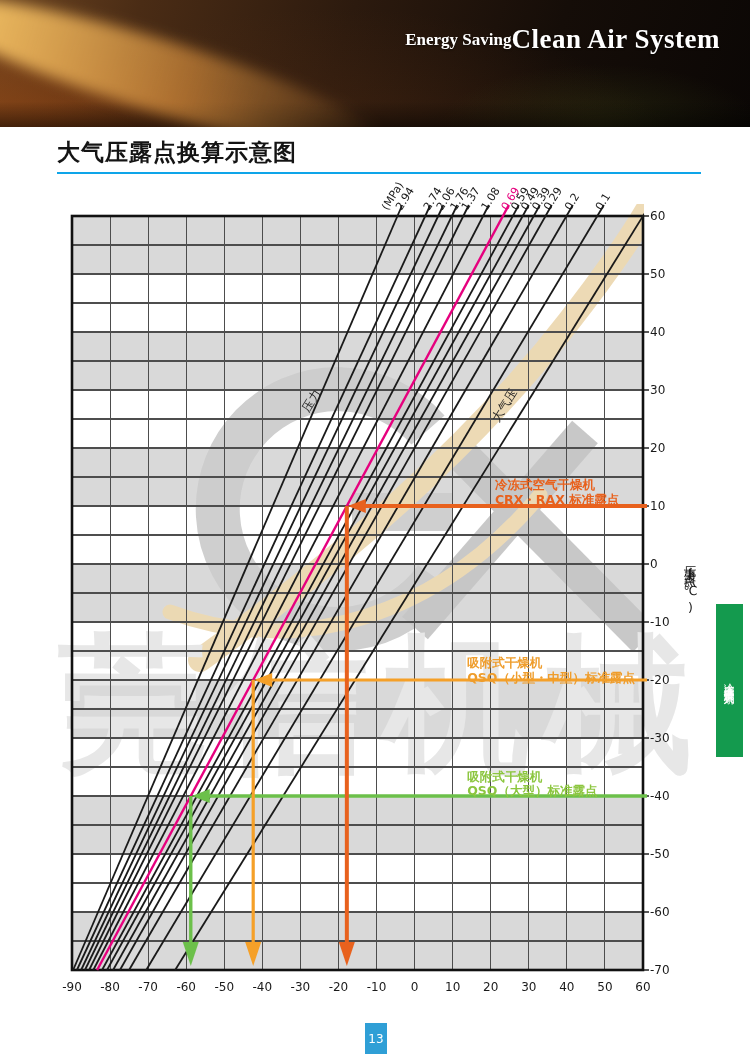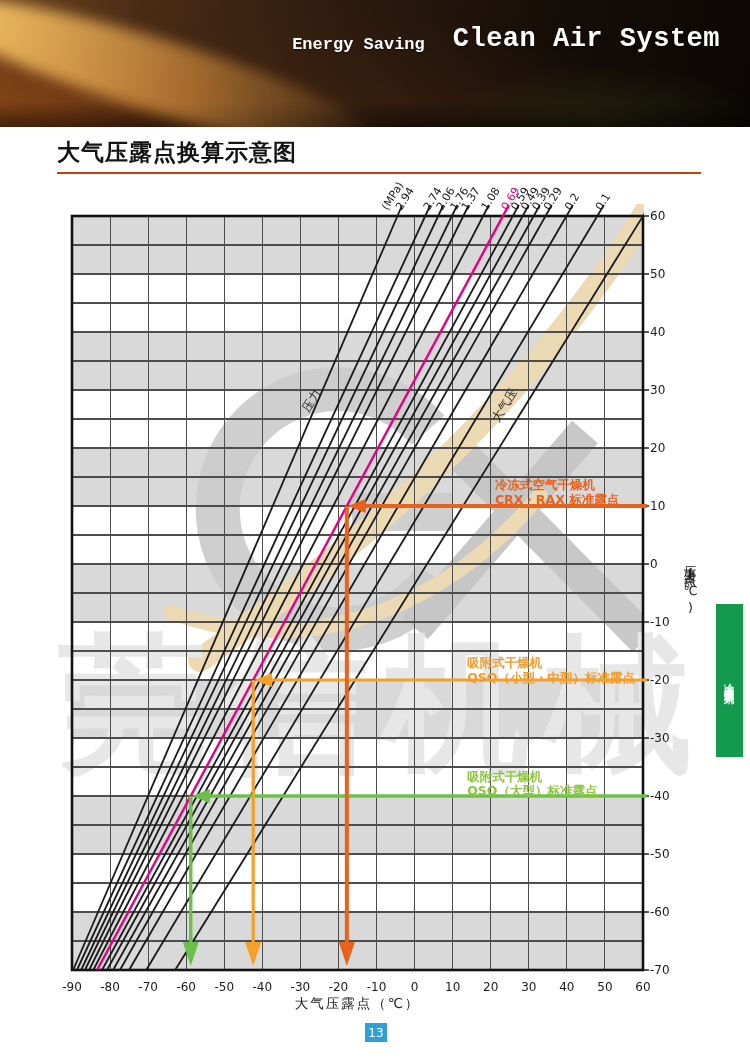--- a/index.html
+++ b/index.html
@@ -11,39 +11,39 @@
   .header{position:absolute;left:0;top:0;width:750px;height:127px;overflow:hidden;z-index:2;
     background:
       linear-gradient(to bottom, rgba(0,0,0,0) 80%, rgba(0,0,0,0.5) 100%),
       radial-gradient(ellipse 420px 240px at 2% 120%, rgba(166,74,16,0.65), rgba(0,0,0,0) 62%),
       radial-gradient(ellipse 230px 90px at 80% 100%, rgba(70,85,25,0.30), rgba(0,0,0,0) 70%),
       radial-gradient(ellipse 560px 300px at 45% 160%, rgba(96,50,20,0.50), rgba(0,0,0,0) 65%),
       linear-gradient(108deg,#6a421f 0%,#4a2c15 18%,#2c1a0e 45%,#150d08 72%,#0b0705 100%);}
   .flare{position:absolute;left:-70px;top:-30px;width:480px;height:72px;border-radius:50%;
     background:linear-gradient(90deg, rgba(255,208,110,0.95), rgba(240,162,70,0.55) 55%, rgba(200,120,50,0) 98%);
     transform:rotate(17deg);transform-origin:left center;filter:blur(7px)}
-  .header-text{position:absolute;right:30px;top:24px;display:flex;align-items:flex-end;gap:28px;color:#fff;
-    font-family:Liberation Mono, monospace;text-shadow:0 1px 2px rgba(0,0,0,.6)}
+  .header-text{position:absolute;right:30px;top:24px;display:flex;align-items:center;gap:0;color:#fff;
+    font-family:Liberation Serif, serif;text-shadow:0 1px 2px rgba(0,0,0,.6)}
   .tagline{font-size:17px;font-weight:700}
   .brand{font-size:27px;font-weight:700;letter-spacing:.5px}
 
   
-  .title-block{position:absolute;left:57px;top:139px;width:644px;border-bottom:2px solid #c2410c;padding-bottom:7px;z-index:2}
+  .title-block{position:absolute;left:57px;top:139px;width:644px;border-bottom:2px solid #0ea5e9;padding-bottom:7px;z-index:2}
   .title-block h1{font-size:23px;font-weight:700;color:#141414;letter-spacing:1px;line-height:1.15}
 
   
   #chart-svg{position:absolute;left:0;top:0;z-index:1}
   .xlabel{position:absolute;left:72px;top:995px;width:571px;text-align:center;font-size:13.5px;color:#1a1a1a;letter-spacing:2px;z-index:3}
   .ylabel{position:absolute;left:681px;top:556px;writing-mode:vertical-rl;text-orientation:upright;font-size:12.5px;color:#1a1a1a;letter-spacing:2px;z-index:3}
 
   
   .side-tab{position:absolute;left:716px;top:604px;width:27px;height:153px;background:#149a4e;color:#fff;
     display:flex;align-items:center;justify-content:center;z-index:3}
   .side-tab span{writing-mode:vertical-rl;text-orientation:upright;font-size:10.5px;letter-spacing:1px}
-  .page-num{position:absolute;left:365px;top:1023px;width:22px;height:19px;background:#2f9fd6;color:#fff;
+  .page-num{position:absolute;left:365px;top:1023px;width:22px;height:31px;background:#2f9fd6;color:#fff;
     font-size:12px;display:flex;align-items:center;justify-content:center;z-index:3}
 </style>
 </head>
 <body>
 
 <div class="page">
 
   <div class="header">
     <div class="flare"></div>
     <div class="header-text">
@@ -219,21 +219,20 @@
       <text x="467.13199999999995" y="667.24" font-size="12.5" font-weight="600" fill="#ef9d2c">吸附式干燥机</text>
       <text x="467.13199999999995" y="681.74" font-size="12.5" font-weight="600" fill="#ef9d2c">QSQ（小型・中型）标准露点</text>
       <line x1="647" y1="506" x2="360.84133333333335" y2="506" stroke="#e8611d" stroke-width="4"></line>
       <polygon points="347.84133333333335,506 365.84133333333335,499 365.84133333333335,513" fill="#e8611d"></polygon>
       <line x1="346.84133333333335" y1="506" x2="346.84133333333335" y2="944" stroke="#e8611d" stroke-width="4"></line>
       <polygon points="346.84133333333335,966 338.84133333333335,942 354.84133333333335,942" fill="#e8611d"></polygon>
       <text x="494.92066666666665" y="489.18" font-size="12.5" font-weight="600" fill="#e8611d">冷冻式空气干燥机</text>
       <text x="494.92066666666665" y="503.68" font-size="12.5" font-weight="600" fill="#e8611d">CRX・RAX 标准露点</text>
     </svg>
 
-  <div class="xlabel">大气压露点（℃）</div>
   <div class="ylabel">压力下露点(℃)</div>
 
   <div class="side-tab">
     <span>冷冻式压缩空气干燥机系列</span>
   </div>
 
   <div class="page-num">
     <span>13</span>
   </div>
 

